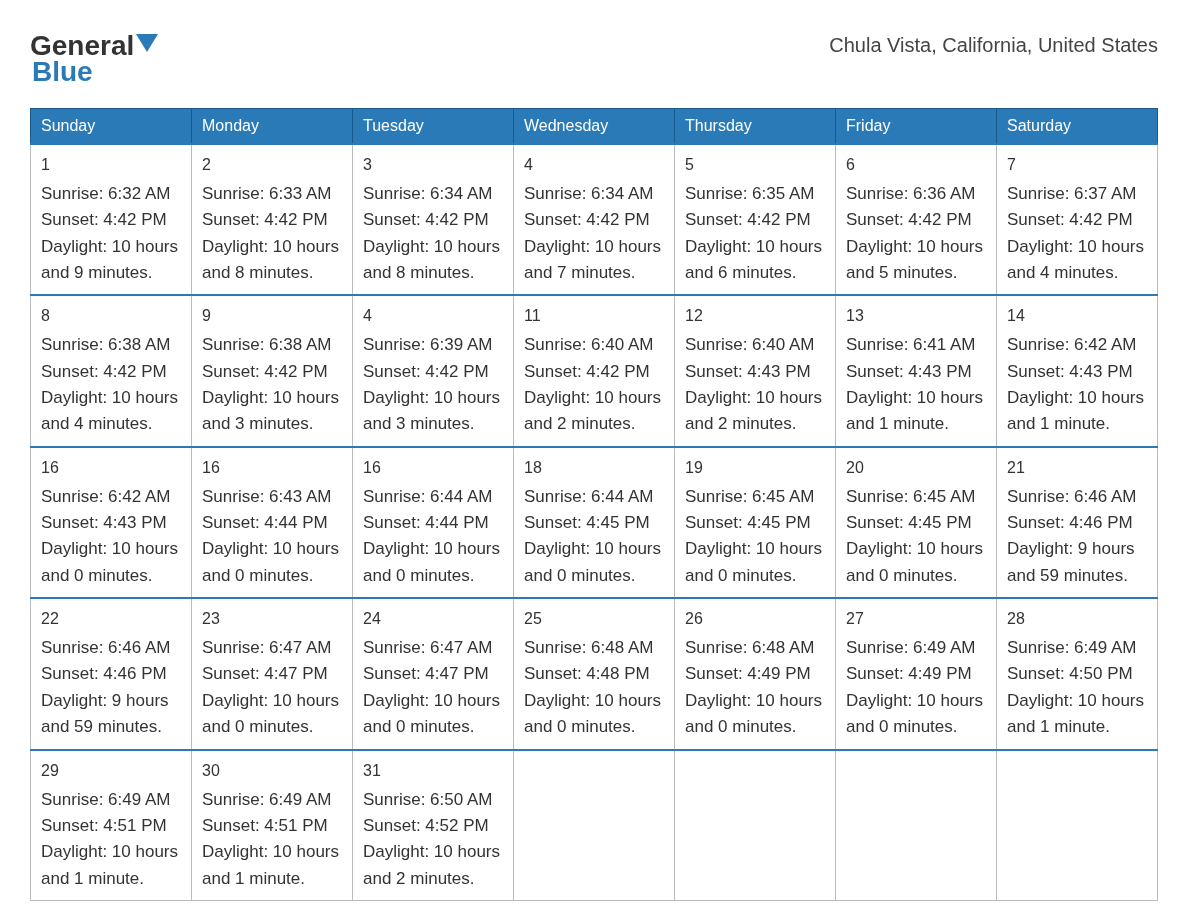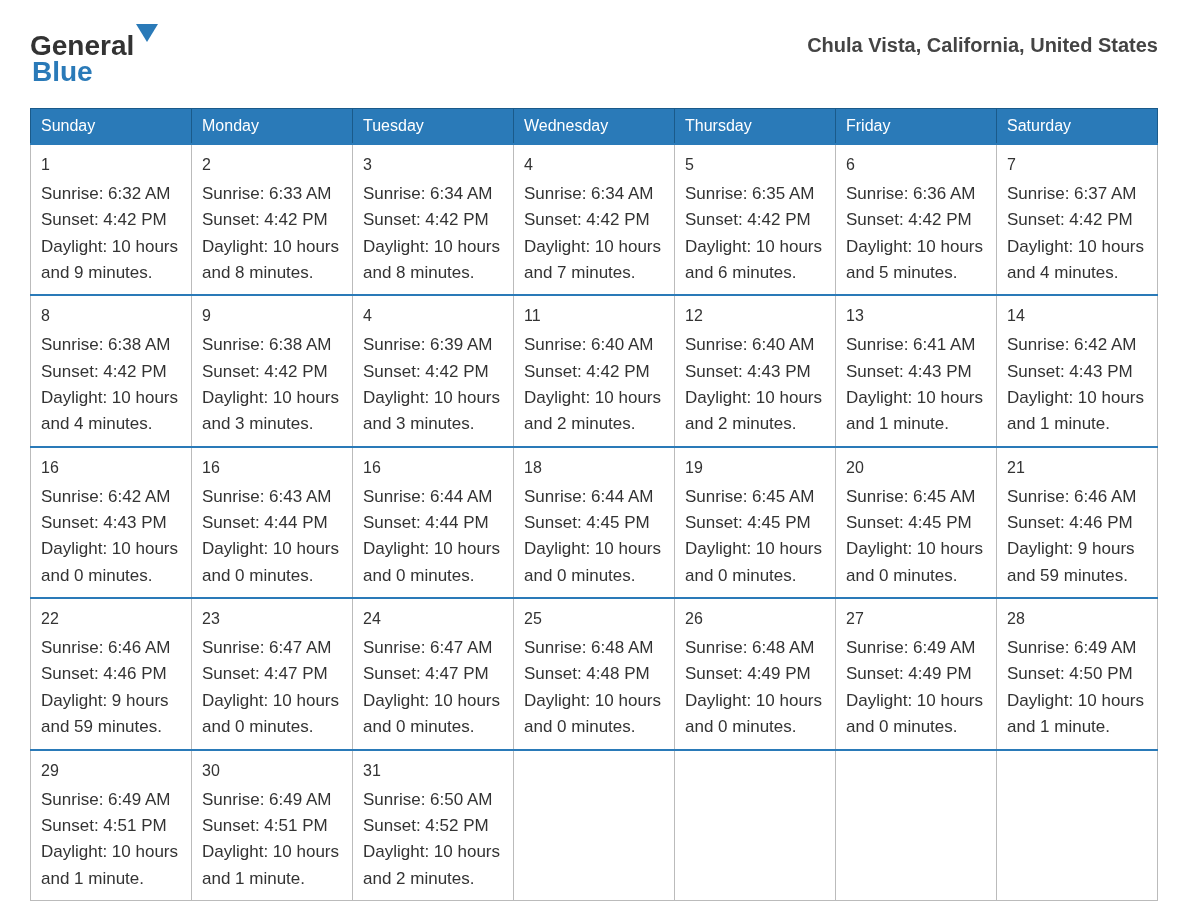--- a/index.html
+++ b/index.html
@@ -27,21 +27,20 @@
     .month-title {
       font-size: 52px;
       font-weight: normal;
       color: #222;
       line-height: 1.1;
     }
     .location {
       font-size: 20px;
       color: #444;
       margin-top: 4px;
-      font-weight: bold;
     }
     .calendar {
       width: 100%;
       border-collapse: collapse;
       border: 1px solid #701a75;
     }
     .calendar th {
       background-color: #2a7ab8;
       color: #fff;
       font-size: 16px;
@@ -78,21 +77,21 @@
     }
     .empty-td {
       background: #fff;
     }
   </style>
 </head>
 <body>
 
 <div class="header">
   <div class="logo">
-    <div style="display:flex; align-items:flex-start;">
+    <div style="display:flex; align-items:center;">
       <span style="font-size:28px; font-weight:bold; color:#333;">General</span>
       <svg width="22" height="18" viewBox="0 0 22 18" style="margin-left:2px; margin-top:-6px;">
         <polygon points="0,0 22,0 11,18" fill="#2a7ab8"></polygon>
       </svg>
     </div>
     <div style="font-size:28px; font-weight:bold; color:#2a7ab8; margin-top:-6px; margin-left:2px;">Blue</div>
   </div>
   <div class="title-block">
     <div class="location">Chula Vista, California, United States</div>
   </div>

